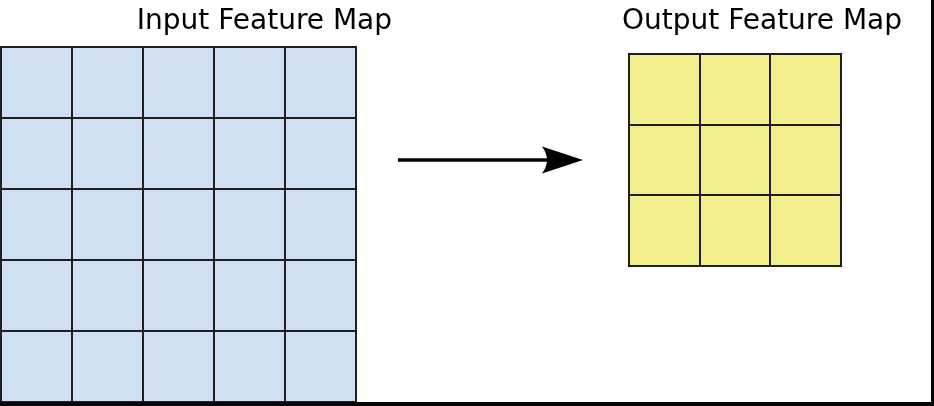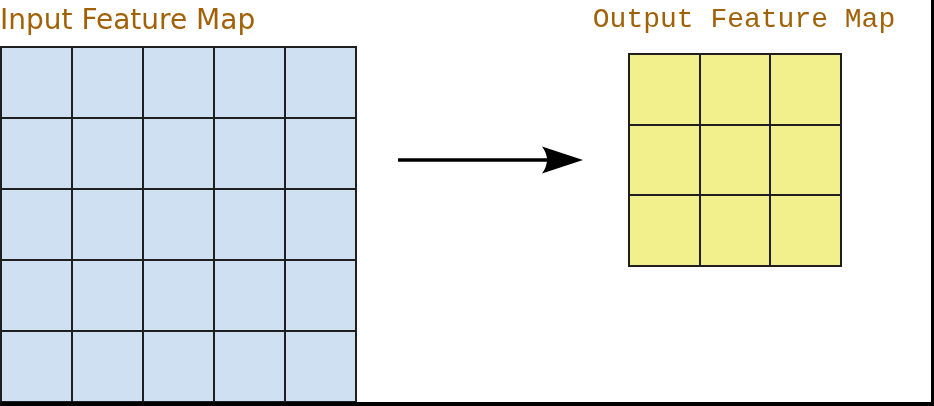--- a/index.html
+++ b/index.html
@@ -20,32 +20,32 @@
     inset: 0;
     border-right: 3px solid #000000;
     border-bottom: 4px solid #000000;
     pointer-events: none;
   }
   .title {
     position: absolute;
     top: 3px;
     font-size: 28px;
     line-height: 1.2;
-    color: #a16207;
+    color: #000000;
     white-space: nowrap;
-    text-align: left;
+    text-align: right;
+    padding-left: 36px;
   }
   .input-title {
     left: 0;
     width: 356px;
   }
   .output-title {
     left: 744px;
     transform: translateX(-50%);
-    font-family: Liberation Mono, monospace;
   }
   .grid {
     position: absolute;
     display: grid;
     gap: 2px;
     padding: 2px;
     box-sizing: border-box;
   }
   .input-grid {
     left: 0;

